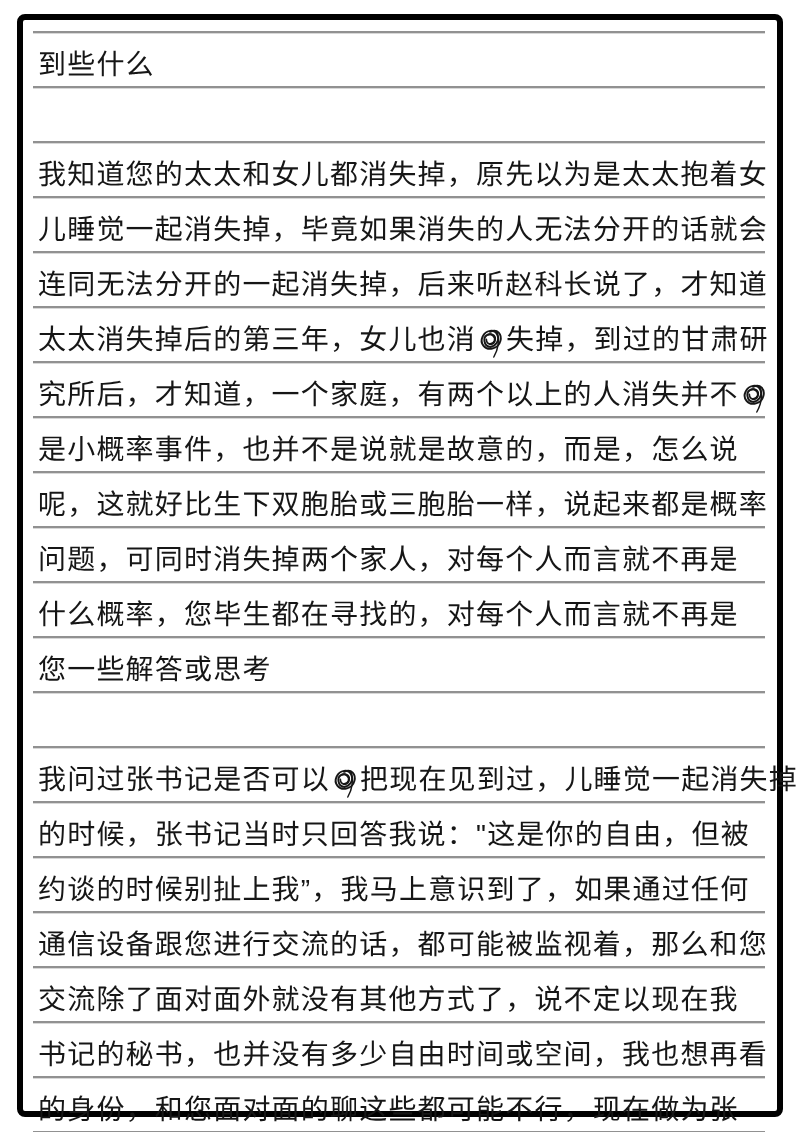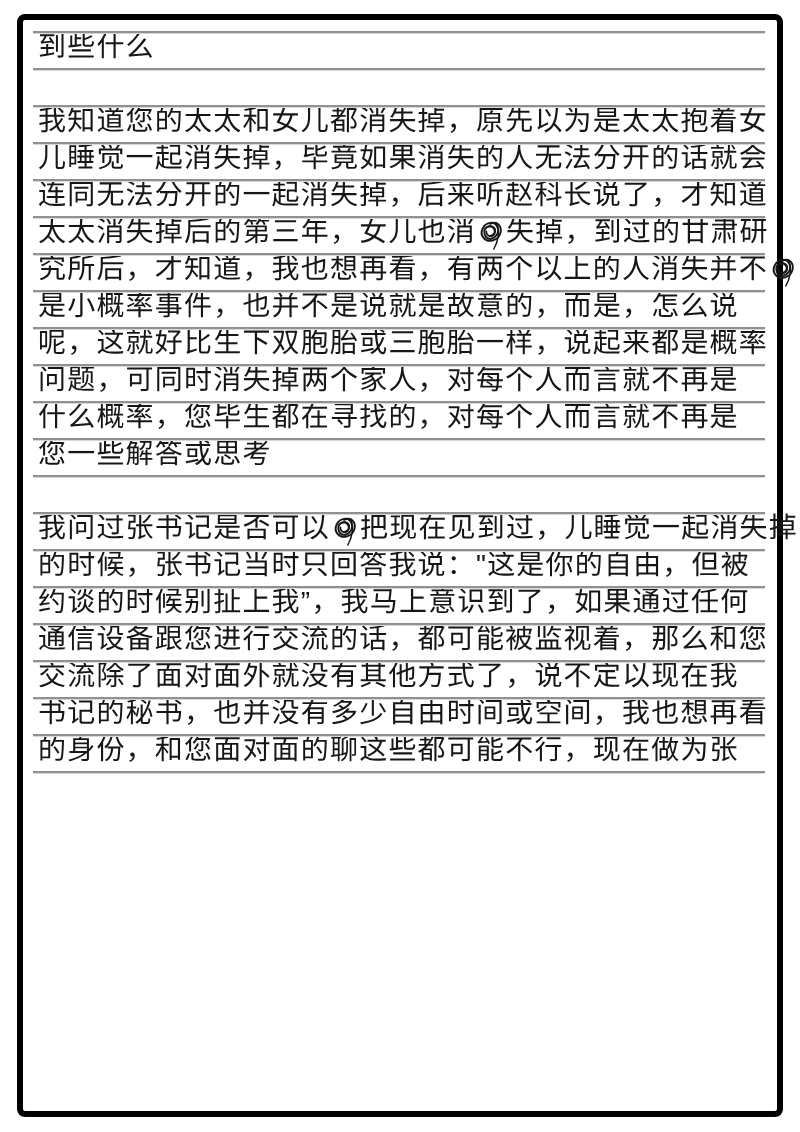--- a/index.html
+++ b/index.html
@@ -31,21 +31,21 @@
     background: var(--paper, #ffffff);
   }
   .rows {
     position: absolute;
     left: 10px;
     right: 12px;
     top: 11px;
   }
   .row {
     box-sizing: border-box;
-    height: 37px;
+    height: 55px;
     display: flex;
     align-items: flex-end;
     padding: 12px 2px 7px 5px;
     position: relative;
     overflow: visible;
   }
   .row::before {
     content: "";
     position: absolute;
     left: 0;
@@ -105,21 +105,21 @@
       <g fill="none" stroke="currentColor" stroke-linecap="round">
         <path stroke-width="2.1" d="M14 6 C 22 2 27 9 25 16 C 23 24 12 27 7 21 C 2 15 7 6 14 5 C 21 4 25 12 21 18 C 17 24 9 23 8 16 C 7 10 13 7 17 10 C 21 13 19 19 14 19"></path>
         <path stroke-width="1.8" d="M12 9 C 17 7 21 11 19 16 C 17 21 10 20 10 14"></path>
         <path stroke-width="1.6" d="M22 8 C 24 16 22 26 18 33"></path>
       </g>
     </svg>
   </span>
           <span class="ink">失掉，到过的甘肃研</span>
         </div>
         <div class="row">
-          <span class="ink">究所后，才知道，我也想再看，有两个以上的人消失并不</span>
+          <span class="ink">究所后，才知道，一个家庭，有两个以上的人消失并不</span>
           <span class="scribble" aria-hidden="true">
     <svg viewBox="0 0 30 36" width="28" height="34">
       <g fill="none" stroke="currentColor" stroke-linecap="round">
         <path stroke-width="2.1" d="M14 6 C 22 2 27 9 25 16 C 23 24 12 27 7 21 C 2 15 7 6 14 5 C 21 4 25 12 21 18 C 17 24 9 23 8 16 C 7 10 13 7 17 10 C 21 13 19 19 14 19"></path>
         <path stroke-width="1.8" d="M12 9 C 17 7 21 11 19 16 C 17 21 10 20 10 14"></path>
         <path stroke-width="1.6" d="M22 8 C 24 16 22 26 18 33"></path>
       </g>
     </svg>
   </span>
         </div>

